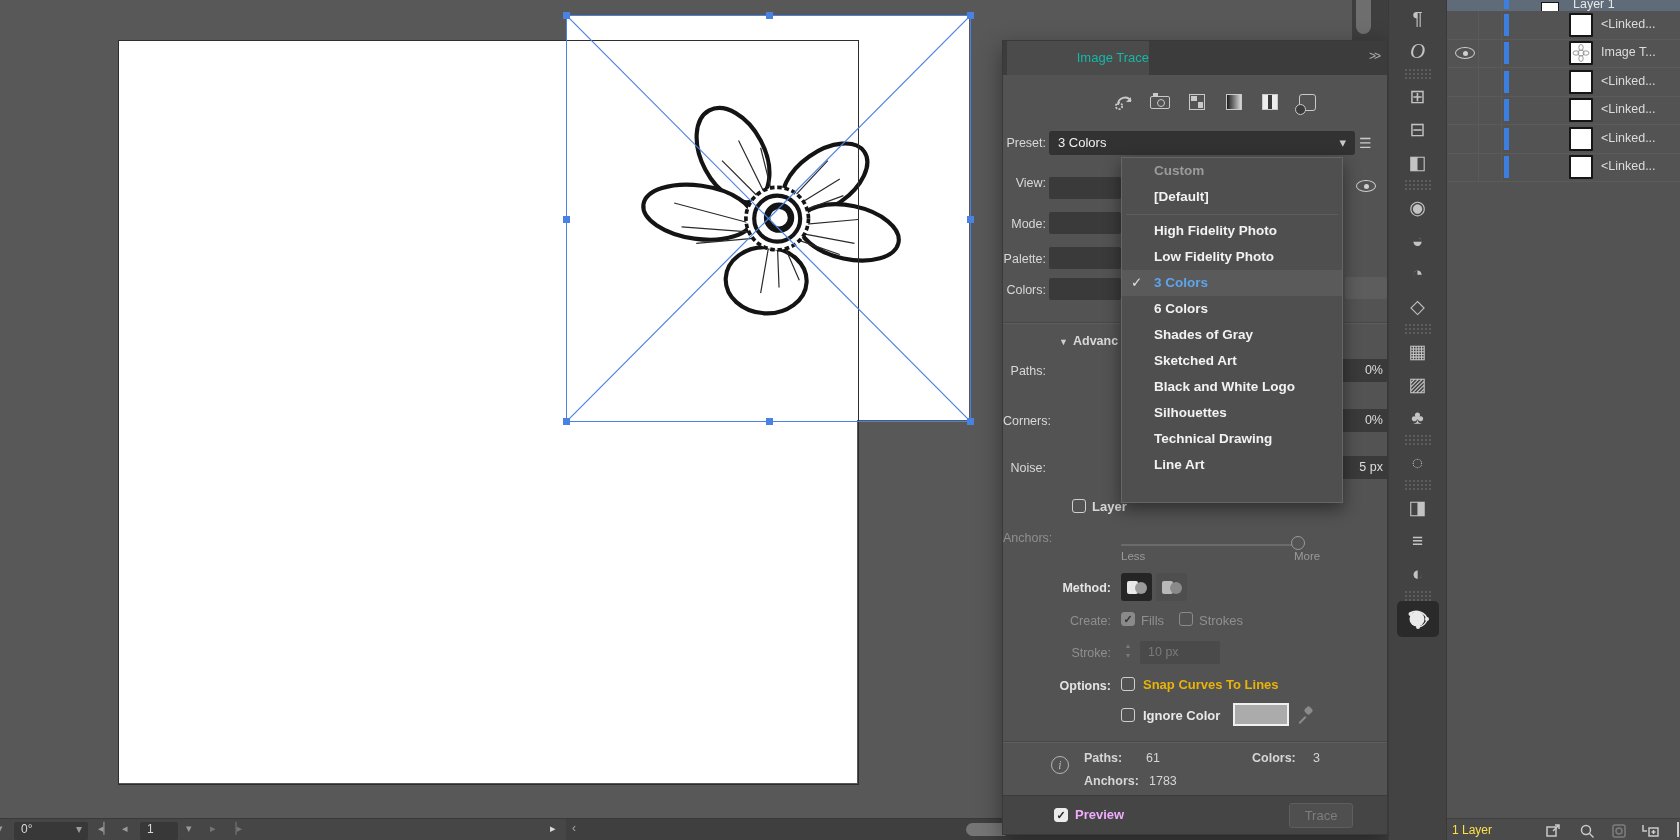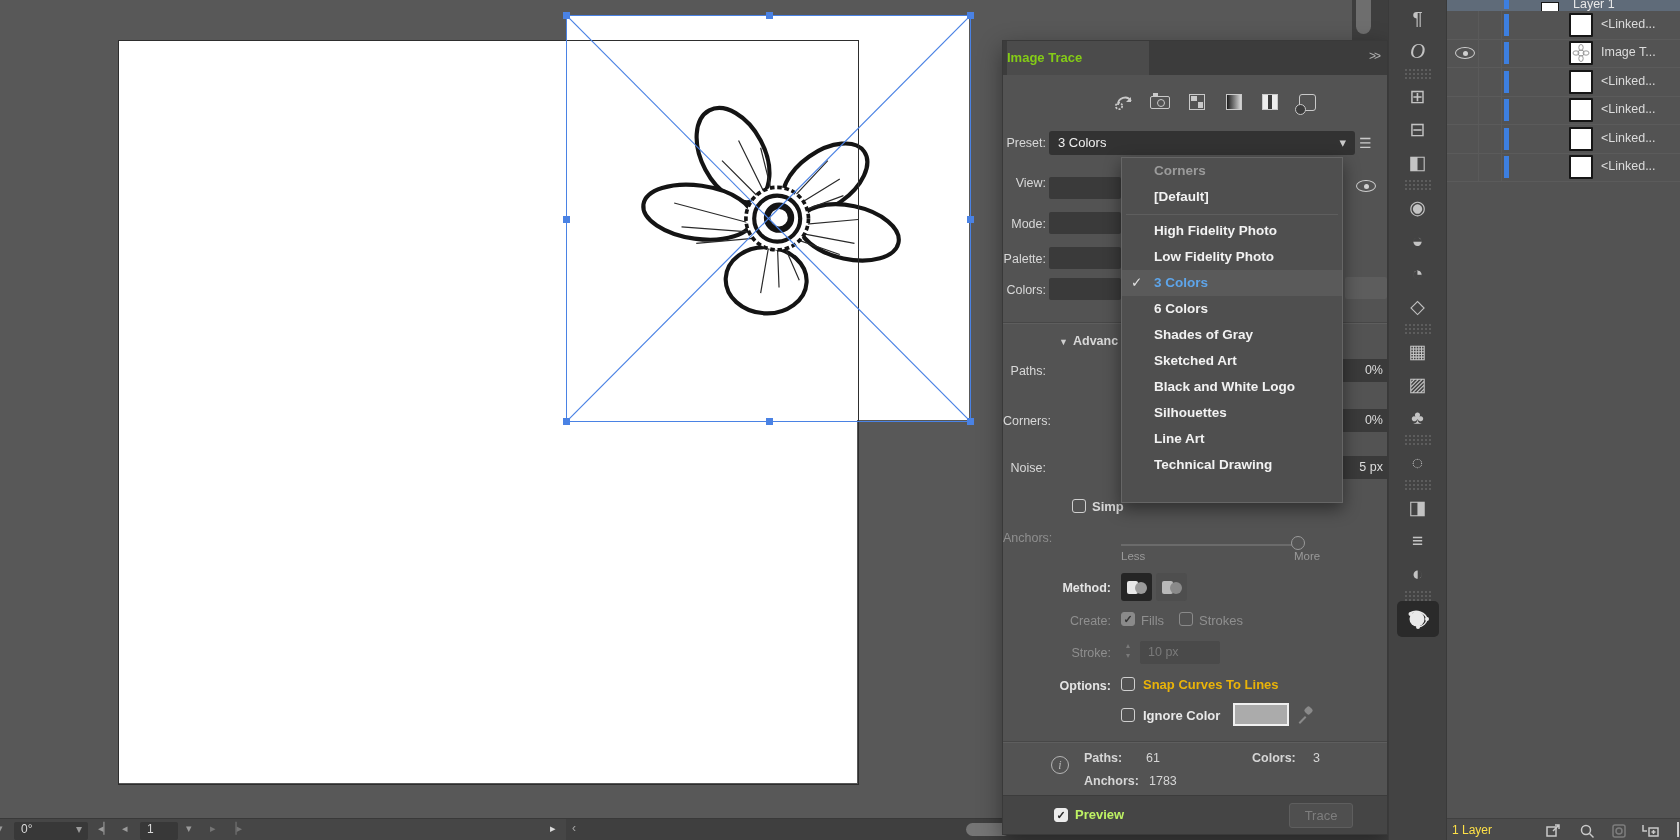--- a/index.html
+++ b/index.html
@@ -22,22 +22,22 @@
   #tool-display{position:absolute;left:255px;top:0;width:292px;height:22px;background:#3f3f3f;text-align:center;line-height:21px;color:#cfcfcf;}
   #hscroll-track{position:absolute;left:566px;top:0;width:824px;height:22px;background:#3f3f3f;}
   #hscroll-thumb{position:absolute;left:400px;top:4px;width:44px;height:13px;background:#757575;border-radius:7px;}
   
   #vscroll{left:1352px;top:0;width:36px;height:40px;background:#3e3e3e;z-index:5;}
   #vscroll-thumb{position:absolute;left:4px;top:-8px;width:15px;height:42px;background:#6e6e6e;border-radius:8px;}
   
   #it-panel{left:1002px;top:40px;width:386px;height:795px;background:#535353;z-index:20;
             border:1px solid #393939;box-shadow:0 8px 22px rgba(0,0,0,.4);box-sizing:border-box;}
   #it-header{position:absolute;left:0;top:0;right:0;height:34px;background:#3c3c3c;}
-  #it-tab{position:absolute;left:4px;top:0;width:142px;height:34px;background:#4b4b4b;color:#84cc16;
-          font-weight:700;text-align:left;line-height:34px;font-size:13px;}
+  #it-tab{position:absolute;left:4px;top:0;width:142px;height:34px;background:#4b4b4b;color:#14b8a6;
+          font-weight:400;text-align:right;line-height:34px;font-size:13px;}
   #it-collapse{position:absolute;right:8px;top:8px;color:#b0b0b0;font-size:12px;letter-spacing:-2px;}
   .icbtn{position:absolute;top:48px;width:26px;height:26px;display:flex;align-items:center;justify-content:center;}
   .lbl{position:absolute;left:0;width:43px;text-align:right;font-size:12.5px;color:#d8d8d8;}
   .lbl2{position:absolute;left:0;width:108px;text-align:right;font-size:12.5px;color:#e4e4e4;font-weight:600;}
   .dim-t{color:#8f8f8f !important;font-weight:400 !important;}
   .fieldsliver{position:absolute;left:46px;width:72px;height:22px;background:#3a3a3a;border-radius:2px;}
   .valfield{position:absolute;left:330px;width:56px;height:23px;background:#3a3a3a;border-radius:2px;
             color:#dddddd;font-size:12.5px;text-align:right;line-height:23px;padding-right:6px;box-sizing:border-box;}
   #preset-dd{position:absolute;left:46px;top:90px;width:306px;height:24px;background:#323232;border-radius:3px;
              color:#f0f0f0;line-height:24px;padding-left:9px;box-sizing:border-box;font-size:13px;}
@@ -251,21 +251,21 @@
     <div class="lbl" style="top:323px">Paths:</div>
     <div class="valfield" style="top:318px">0%</div>
 
     <div class="lbl" style="top:373px">Corners:</div>
     <div class="valfield" style="top:368px">0%</div>
 
     <div class="lbl" style="top:420px">Noise:</div>
     <div class="valfield" style="top:415px">5 px</div>
 
     <div class="chk" style="left:69px;top:458px"></div>
-    <span style="position:absolute;left:89px;top:458px;font-weight:600">Simp</span>
+    <span style="position:absolute;left:89px;top:458px;font-weight:600">Layer</span>
 
     <div class="lbl dim-t" style="top:490px">Anchors:</div>
     <div id="anch-track"></div>
     <div id="anch-knob"></div>
     <span class="lessmore" style="left:118px;top:509px">Less</span>
     <span class="lessmore" style="left:291px;top:509px">More</span>
 
     <div class="lbl2" style="top:540px">Method:</div>
     <div class="mbtn sel" style="left:118px;top:532px">
         <span class="m-ic"></span>
@@ -300,38 +300,38 @@
     <div id="info-icon">i</div>
     <span class="inf" style="left:81px;top:710px">Paths:</span>
     <span class="inf infv" style="left:143px;top:710px">61</span>
     <span class="inf" style="left:249px;top:710px">Colors:</span>
     <span class="inf infv" style="left:310px;top:710px">3</span>
     <span class="inf" style="left:81px;top:733px">Anchors:</span>
     <span class="inf infv" style="left:146px;top:733px">1783</span>
 
     <div id="it-footer">
       <div class="chk checked-light" style="left:51px;top:12px">✓</div>
-      <span style="position:absolute;left:72px;top:11px;font-weight:600;color:#bef264">Preview</span>
+      <span style="position:absolute;left:72px;top:11px;font-weight:600;color:#f0abfc">Preview</span>
       <div id="trace-btn">Trace</div>
     </div>
 
     <div id="preset-menu">
-        <div class="mi disabled">Corners</div>
+        <div class="mi disabled">Custom</div>
         <div class="mi">[Default]</div>
         <div class="menu-sep"></div>
         <div class="mi">High Fidelity Photo</div>
         <div class="mi">Low Fidelity Photo</div>
         <div class="mi selected"><span class="chkm">✓</span>3 Colors</div>
         <div class="mi">6 Colors</div>
         <div class="mi">Shades of Gray</div>
         <div class="mi">Sketched Art</div>
         <div class="mi">Black and White Logo</div>
         <div class="mi">Silhouettes</div>
+        <div class="mi">Technical Drawing</div>
         <div class="mi">Line Art</div>
-        <div class="mi">Technical Drawing</div>
       </div>
   </div>
 
   <div class="abs" id="dock">
       <div class="dock-ic">¶</div>
       <div class="dock-ic serif-o">O</div>
       <div class="dock-grip"></div>
       <div class="dock-ic">⊞</div>
       <div class="dock-ic">⊟</div>
       <div class="dock-ic">◧</div>

